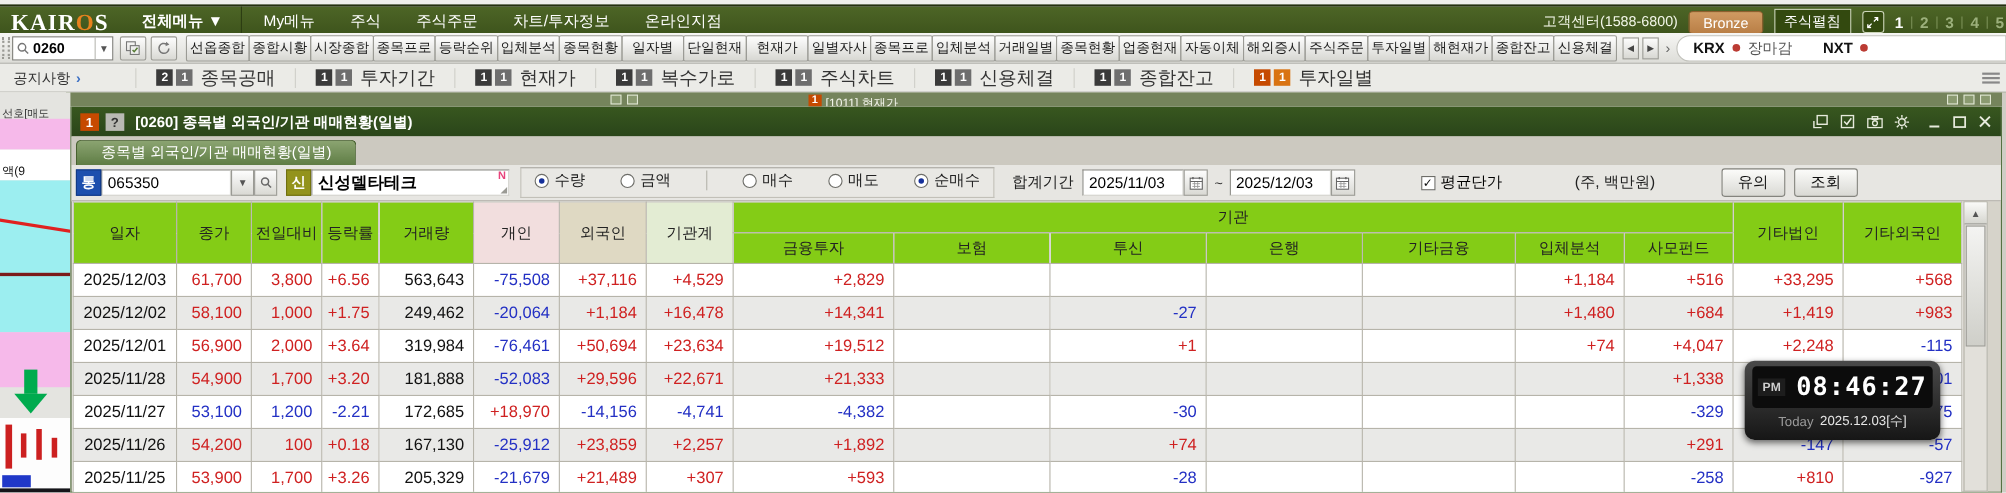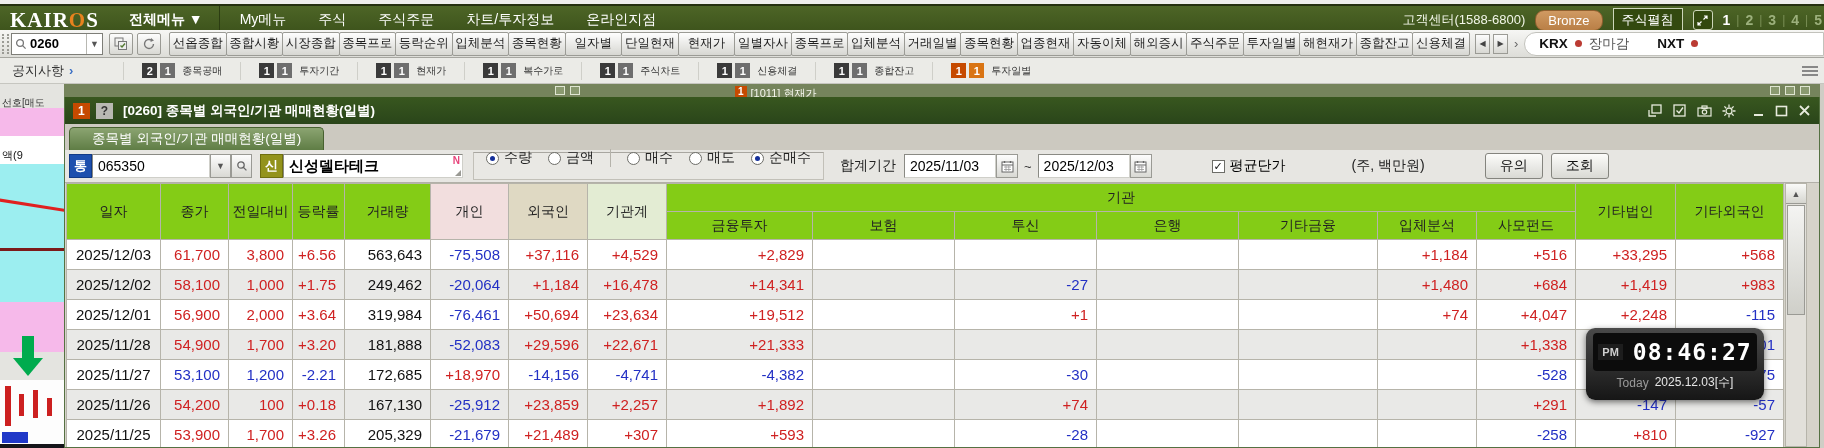--- a/index.html
+++ b/index.html
@@ -10,21 +10,21 @@
   .topbar { position:absolute; left:0; top:4px; width:1824px; height:30px;
     background:linear-gradient(#4d6526,#3c521b); border-top:2px solid #24300f;
     display:flex; align-items:center; color:#fff; }
   .logo { font-weight:bold; font-size:21px; letter-spacing:1px; color:#fff; padding:0 14px 0 10px; font-family:"Liberation Serif","DejaVu Serif",serif; }
   .logo .o { color:#e8821e; }
   .menus { display:flex; align-items:center; height:100%; }
   .menu-item { padding:0 16px; font-size:14px; color:#fff; cursor:pointer; display:flex; align-items:center; height:100%; }
   .menu-item:first-child { border-right:1px solid #2c3d12; margin-right:4px; font-weight:bold; }
   .topbar-right { margin-left:auto; display:flex; align-items:center; gap:10px; padding-right:2px; }
   .cust { font-size:13px; color:#f2f6e8; }
-  .bronze { background:linear-gradient(#d09a62,#b97f46); border:1px solid #8e5f2e; color:#fff; font-size:13px; padding:2px 12px; border-radius:9px; }
+  .bronze { background:linear-gradient(#d09a62,#b97f46); border:1px solid #8e5f2e; color:#fff; font-size:13px; padding:2px 12px; border-radius:4px; }
   .stk-expand { background:#33490f; border:1px solid #cdd6bb; color:#fff; font-size:13px; padding:2px 8px; position:relative; }
   .icon-btn-sq { width:20px; height:20px; border:1px solid #cdd6bb; border-radius:3px; display:flex; align-items:center; justify-content:center; background:#33490f; }
   .pager { display:flex; align-items:center; gap:6px; font-size:14px; }
   .pg-num { color:#9cb07c; font-weight:bold; }
   .pg-num.active { color:#ffffff; }
   .pg-sep { color:#7a8f56; font-size:12px; }
 
   
   .toolbar { position:absolute; left:0; top:30px; width:1824px; height:28px;
     background:linear-gradient(#f6f6f4,#ddddd8); border-bottom:1px solid #a6a6a0;
@@ -47,21 +47,21 @@
   
   .shortcutbar { position:absolute; left:0; top:58px; width:1824px; height:26px;
     background:#ebebе7; background:#ebebe7; border-bottom:1px solid #c6c6c0; display:flex; align-items:center; }
   .notice { display:flex; align-items:center; gap:5px; padding:0 10px 0 12px; font-size:13px; color:#333; }
   .notice .arr { color:#3b6fc4; font-weight:bold; }
   .shortcuts { display:flex; align-items:center; height:100%; margin-left:40px; }
   .sc-item { display:flex; align-items:center; gap:3px; padding:0 18px; height:18px; border-left:1px solid #cfcfc9; cursor:pointer; }
   .sc-badge { min-width:15px; height:15px; display:flex; align-items:center; justify-content:center; color:#fff; font-size:11px; font-weight:bold; }
   .sc-b1 { background:#3a3a3a; } .sc-b2 { background:#6e6e6e; }
   .sc-item.active .sc-b1 { background:#c64a00; } .sc-item.active .sc-b2 { background:#d97413; }
-  .sc-label { font-size:10px; color:#333; padding-left:4px;text-align:center; }
+  .sc-label { font-size:17px; color:#333; padding-left:4px;text-align:center; }
   .hamburger { margin-left:auto; margin-right:6px; width:16px; display:flex; flex-direction:column; gap:2px; }
   .hamburger i { height:2px; background:#888; display:block; }
 
   
   .bg-strip { position:absolute; left:60px; top:84px; width:1764px; height:13px; background:#75845c; overflow:hidden; }
   .bg-strip .mini-ic { position:absolute; top:2px; width:10px; height:9px; border:1px solid #dfe6d2; background:#8a9a70; }
   .bg-title { position:absolute; left:675px; top:2px; height:18px; color:#f4f6ec; font-size:11px; display:flex; gap:4px; align-items:flex-start; }
   .bg-title .bg-badge { background:#c64a00; color:#fff; font-size:10px; padding:0 3px; font-weight:bold; }
   .bg-left { position:absolute; left:0; top:84px; width:64px; height:364px; background:#e4e4e0; overflow:hidden; }
   .bgl-txt1 { position:absolute; left:2px; top:12px; font-size:10px; color:#333; white-space:nowrap; }
@@ -93,21 +93,21 @@
   .controls { position:absolute; left:0; top:53px; width:100%; height:33px; background:#e7e6e2; border-bottom:1px solid #b2b0a8; display:flex; align-items:center; padding:0 4px; }
   .cd-badge { width:23px; height:24px; color:#fff; font-size:13px; font-weight:bold; display:flex; align-items:center; justify-content:center; position:relative; }
   .cd-blue { background:#1d4fae; border:1px solid #123a86; }
   .cd-olive { background:#93931c; border:1px solid #6f6f10; margin-left:8px; }
   .inp { height:24px; background:#fff; border:1px solid #8a8a84; border-right-color:#cfcfc9; border-bottom-color:#cfcfc9; display:flex; align-items:center; padding:0 5px; font-size:14px; }
   .inp-code { width:118px; font-size:14px; }
   .btn-dd, .btn-lens { width:21px; height:24px; border:1px solid #9a9a94; background:linear-gradient(#fdfdfd,#d9d9d4); display:flex; align-items:center; justify-content:center; font-size:9px; color:#555; }
   .inp-name { width:180px; font-weight:bold; font-size:15px; position:relative; }
   .nflag { position:absolute; right:2px; top:0px; color:#e8447c; font-size:10px; font-weight:bold; }
   .corner { position:absolute; right:1px; bottom:1px; width:0; height:0; border-left:6px solid transparent; border-bottom:6px solid #9a9a94; }
-  .radiobox { margin-left:10px; height:28px; border:1px solid #c2c0b8; border-top-color:#a8a6a0; background:#e9e8e4; display:flex; align-items:flex-end; padding:12px 12px; gap:16px; }
+  .radiobox { margin-left:10px; height:28px; border:1px solid #c2c0b8; border-top-color:#a8a6a0; background:#e9e8e4; display:flex; align-items:flex-start; padding:2px 12px; gap:32px; }
   .rd { display:flex; align-items:center; gap:5px; font-size:14px; color:#222; cursor:pointer; }
   .rd-circle { width:13px; height:13px; border-radius:50%; border:1px solid #6d6d68; background:#fff; position:relative; }
   .rd.checked .rd-circle::after { content:""; position:absolute; left:3px; top:3px; width:5px; height:5px; border-radius:50%; background:#15309a; }
   .rd-div { width:1px; height:18px; background:#b5b3ab; }
   .lbl { font-size:14px; color:#222; margin-left:16px; }
   .inp-date { width:92px; margin-left:8px; font-size:14px; }
   .btn-cal { width:22px; height:24px; border:1px solid #9a9a94; background:linear-gradient(#fdfdfd,#d9d9d4); display:flex; align-items:center; justify-content:center; }
   .tilde { margin:0 6px; color:#333; }
   .cbwrap { display:flex; align-items:center; gap:5px; margin-left:60px; font-size:14px; }
   .cb { width:13px; height:13px; border:1px solid #6d6d68; background:#fff; display:flex; align-items:center; justify-content:center; font-size:11px; color:#111; font-weight:bold; }
@@ -584,21 +584,21 @@
               <td>172,685</td>
               <td class="up">+18,970</td>
               <td class="dn">-14,156</td>
               <td class="dn">-4,741</td>
               <td class="dn">-4,382</td>
               <td></td>
               <td class="dn">-30</td>
               <td></td>
               <td></td>
               <td></td>
-              <td class="dn">-528</td>
+              <td class="dn">-329</td>
               <td></td>
               <td class="dn">-75</td>
             </tr>
             <tr>
               <td class="c-date">2025/11/26</td>
               <td class="up">54,200</td>
               <td class="up">100</td>
               <td class="up">+0.18</td>
               <td>167,130</td>
               <td class="dn">-25,912</td>

